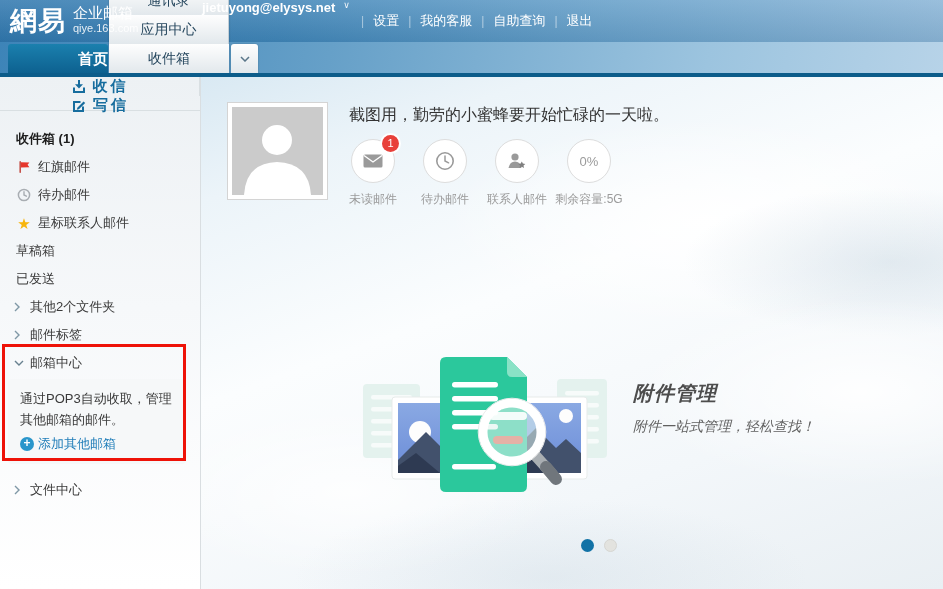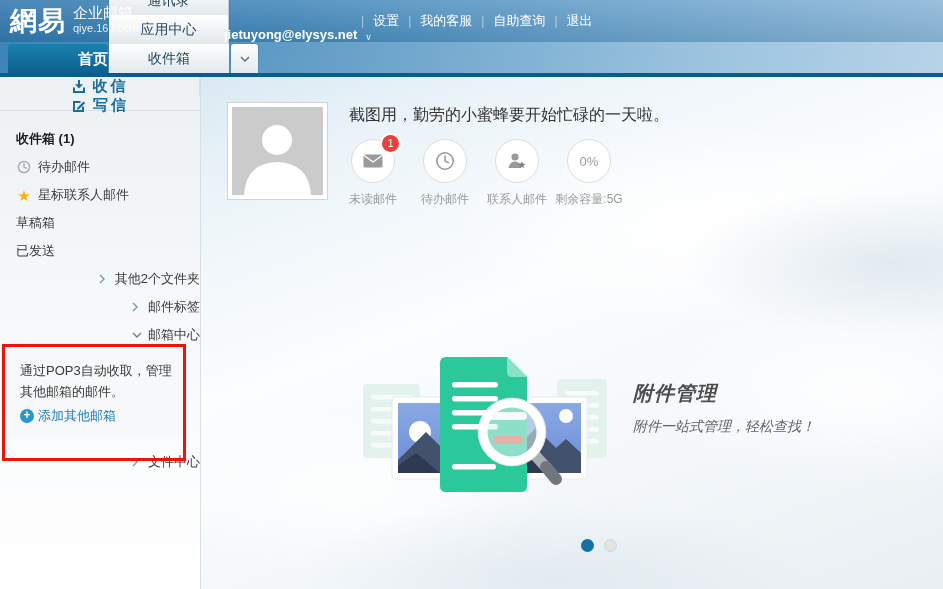--- a/index.html
+++ b/index.html
@@ -9,21 +9,21 @@
   
   .topbar { position:absolute; top:0; left:0; width:943px; height:42px;
     background:linear-gradient(100deg,#2f77ae 0%,#3f85b8 30%,#659fc9 65%,#8ab5d7 100%); }
   .topbar::after { content:""; position:absolute; inset:0;
     background:linear-gradient(to bottom,rgba(255,255,255,.14),rgba(0,0,0,.05)); }
   .logo { position:absolute; left:10px; top:3px; display:flex; align-items:flex-start; gap:7px; color:#fff; z-index:2; }
   .logo-brand { font-size:27px; font-weight:bold; letter-spacing:1px; }
   .logo-col { display:flex; flex-direction:column; line-height:1.1; padding-top:2px; }
   .logo-product { font-size:15px; }
   .logo-domain { font-size:11px; color:rgba(255,255,255,.88); }
-  .account { position:absolute; left:224px; top:0; height:42px; display:flex; align-items:flex-end; color:#fff; font-size:13px; font-weight:bold; z-index:2; cursor:pointer; }
+  .account { position:absolute; left:202px; top:0; height:42px; display:flex; align-items:flex-start; color:#fff; font-size:13px; font-weight:bold; z-index:2; cursor:pointer; }
   .account .chev { font-size:9px; margin-left:8px; font-weight:normal; color:rgba(255,255,255,.9); }
   .topnav { position:absolute; left:352px; top:0; height:42px; display:flex; align-items:center; z-index:2; }
   .topnav .sep { color:rgba(255,255,255,.5); font-size:12px; margin:0 9px; }
   .topnav a { color:#fff; font-size:13px; text-decoration:none; cursor:pointer; }
 
   
   .tabstrip { position:absolute; top:42px; left:0; width:943px; height:31px;
     background:linear-gradient(100deg,#3d84b8 0%,#66a0c8 35%,#9cc4df 75%,#b7d3e8 100%);
     display:flex; align-items:flex-end; padding-left:8px; }
   .tab-active { width:100px; height:29px; line-height:29px; text-align:right;
@@ -45,21 +45,21 @@
     background:linear-gradient(to bottom,#edf1f4 0%,#f6f8fa 45%,#ffffff 100%);
     border-right:1px solid #d9dee1; }
   .side-btns { display:flex; height:34px; border-bottom:1px solid #d9dfe2;flex-direction:column; }
   .side-btn { flex:1; display:flex; align-items:center; justify-content:center; gap:6px;
     color:#176d9e; font-size:15px; font-weight:bold; letter-spacing:3px; cursor:pointer; }
   .side-btn:first-child { border-right:1px solid #d9dfe2; }
   .folders { padding-top:14px; }
   .f-item { height:28px; display:flex; align-items:center; padding-left:16px;
     font-size:13px; color:#3a3a3a; cursor:pointer; white-space:nowrap; }
   .f-item.bold { font-weight:bold; color:#1d1d1d; }
-  .f-item.expand { padding-left:14px;justify-content:flex-end; }
+  .f-item.expand { padding-left:14px; }
   .f-icon { width:16px; margin-right:6px; display:flex; align-items:center; justify-content:center; }
   .f-arrow { width:10px; margin-right:6px; display:flex; align-items:center; }
   .star-glyph { color:#f7b50c; font-size:15px; line-height:1; }
   .pop3-box { margin:2px 14px 0 8px; background:#f6f8f9; border-radius:4px;
     padding:9px 10px 10px 12px; font-size:13px; color:#3a3a3a; line-height:21px; }
   .add-link { margin-top:3px; display:flex; align-items:center; gap:4px; color:#1e7cb8; cursor:pointer; }
   .plus-badge { width:14px; height:14px; border-radius:50%; background:#2a96cb; color:#fff;
     font-size:12px; line-height:13px; text-align:center; font-weight:bold; }
   .file-center { margin-top:12px; }
   .red-annotation { position:absolute; left:2px; top:267px; width:184px; height:117px;
@@ -157,20 +157,29 @@
           <path d="M2 3h7.5v2H4v7h7V8.5h2V14H2z" fill="#176d9e"></path>
           <path d="M6.3 9.7 12.6 3.4l1.6 1.6-6.3 6.3-2.1.5z" fill="#176d9e"></path>
         </svg>
         <span>写信</span>
       </div>
     </div>
 
     <div class="folders">
       <div class="f-item bold">
         <span>收件箱 (1)</span>
+      </div>
+      <div class="f-item">
+        <span class="f-icon">
+          <svg width="14" height="14" viewBox="0 0 14 14">
+            <rect x="2.4" y="1" width="1.6" height="12" rx="0.8" fill="#c5524a"></rect>
+            <path d="M4 2.2 L12.4 2.6 L10.6 4.8 L12.4 7.2 L4 7.6 Z" fill="#e6362c"></path>
+          </svg>
+        </span>
+        <span>红旗邮件</span>
       </div>
       <div class="f-item">
         <span class="f-icon">
           <svg width="14" height="14" viewBox="0 0 14 14">
             <circle cx="7" cy="7" r="5.6" fill="none" stroke="#a8adb2" stroke-width="1.5"></circle>
             <path d="M7 3.8 V7 L9.4 8.2" fill="none" stroke="#a8adb2" stroke-width="1.4" stroke-linecap="round"></path>
           </svg>
         </span>
         <span>待办邮件</span>
       </div>

